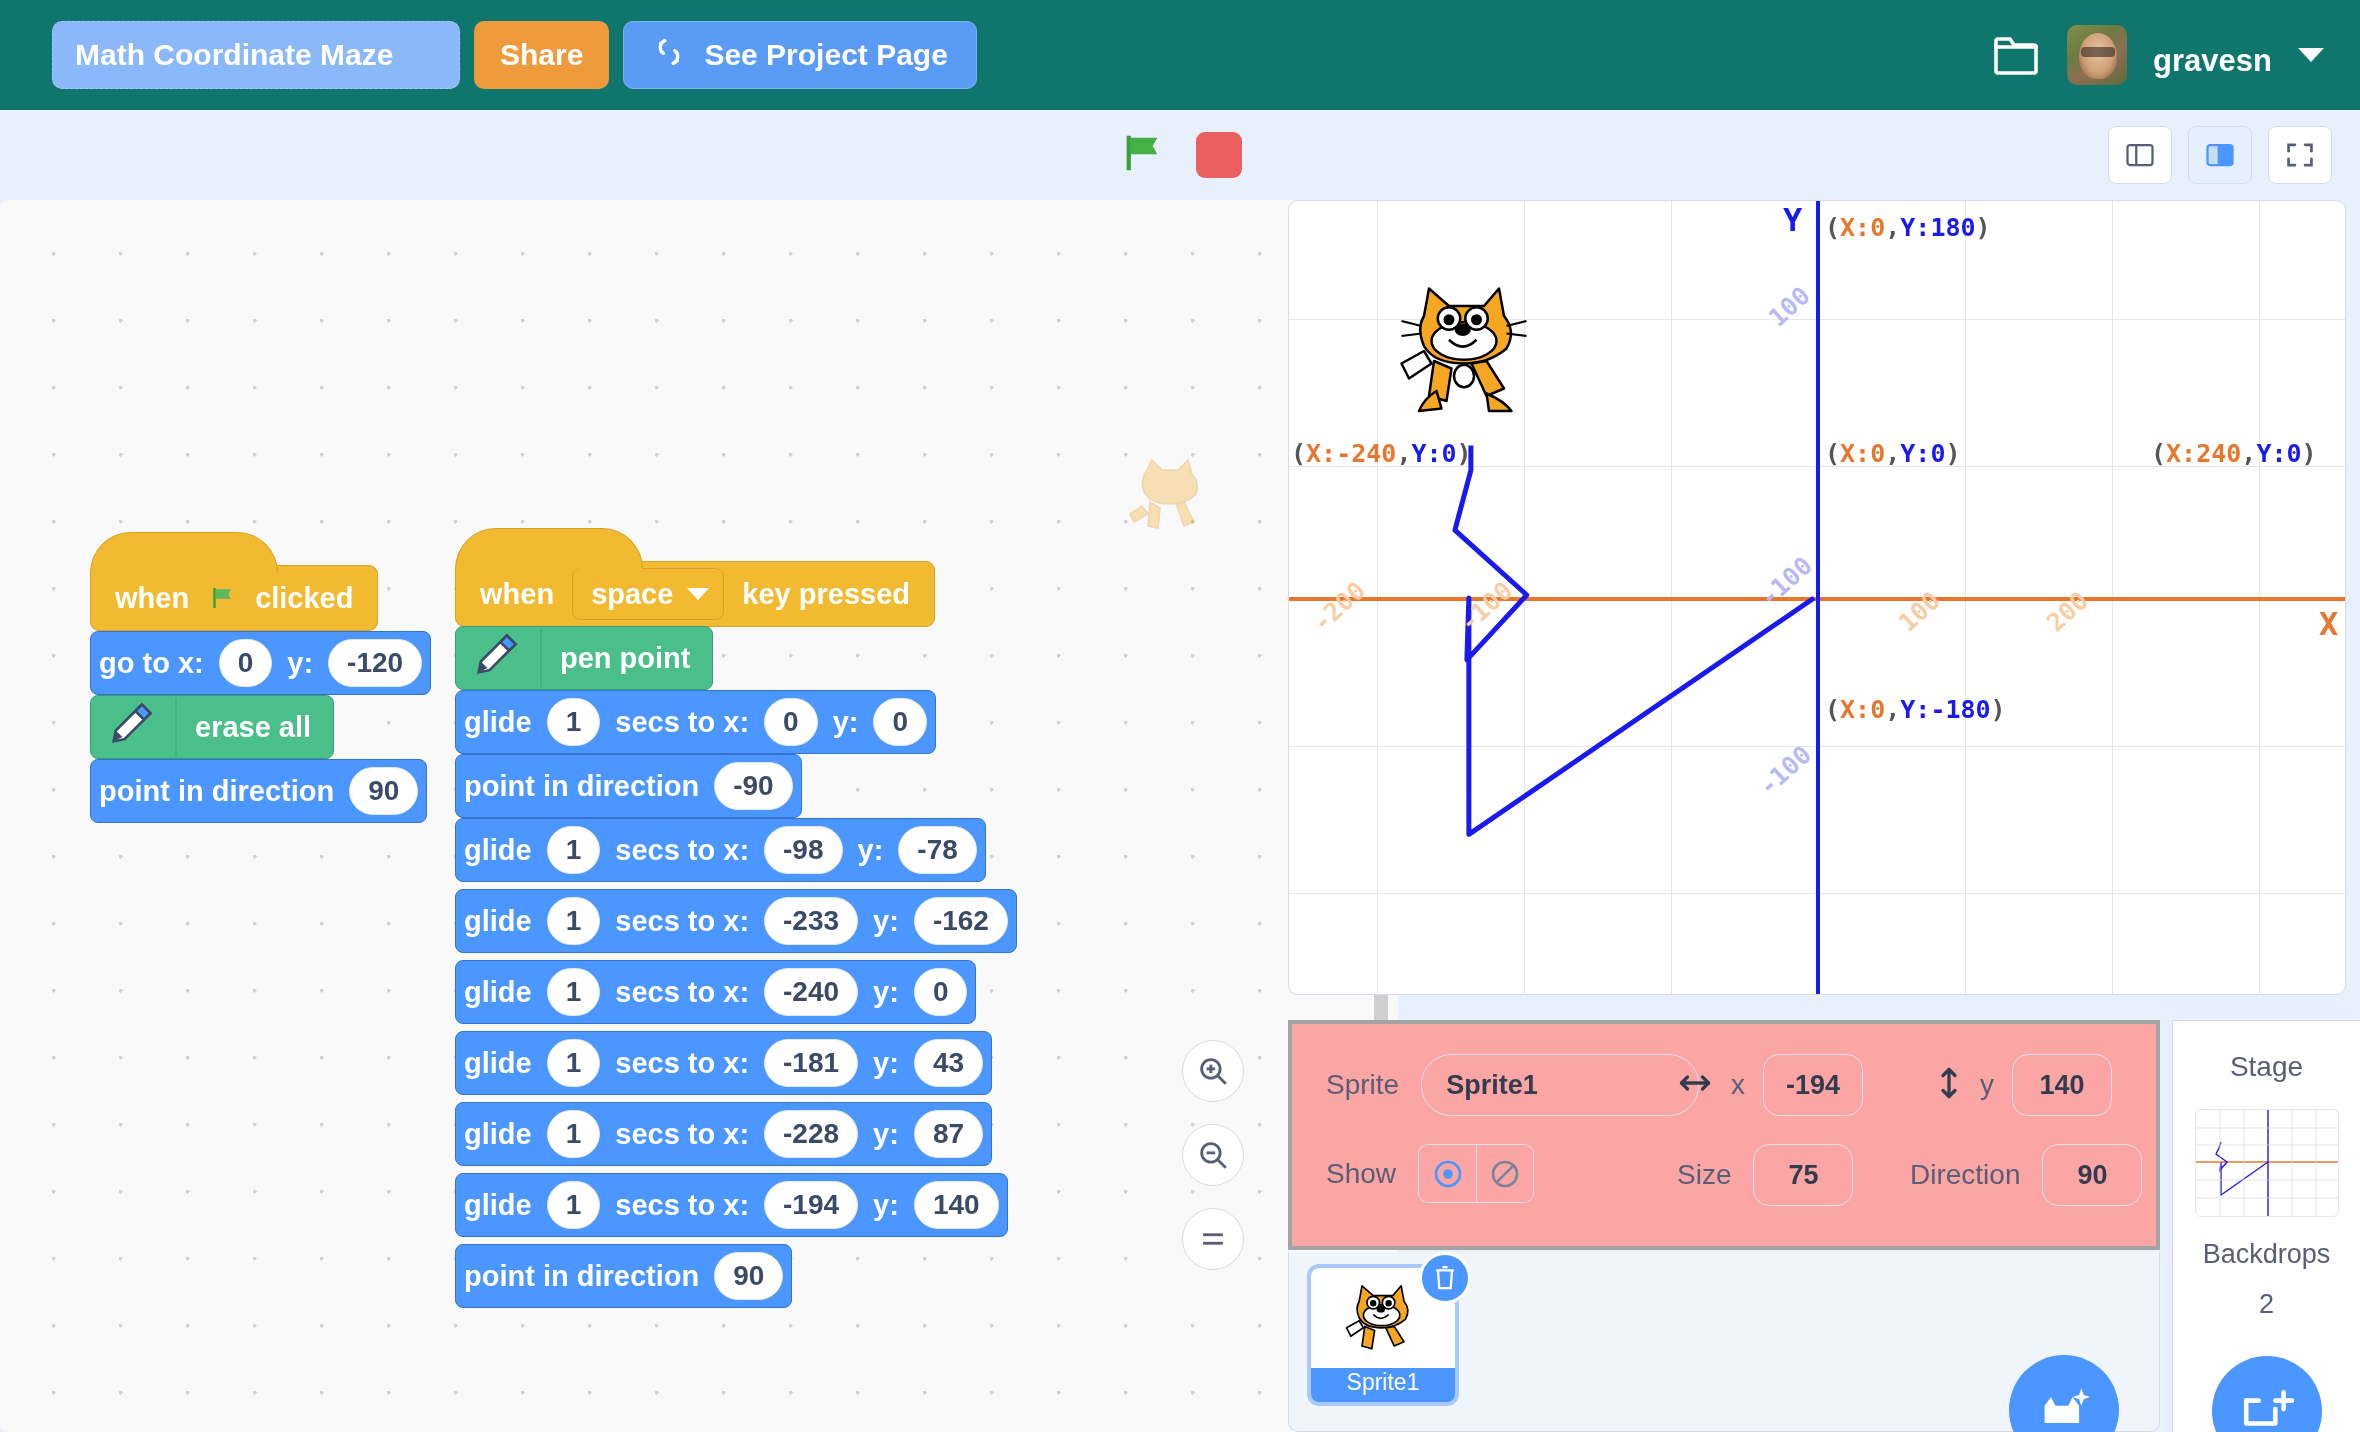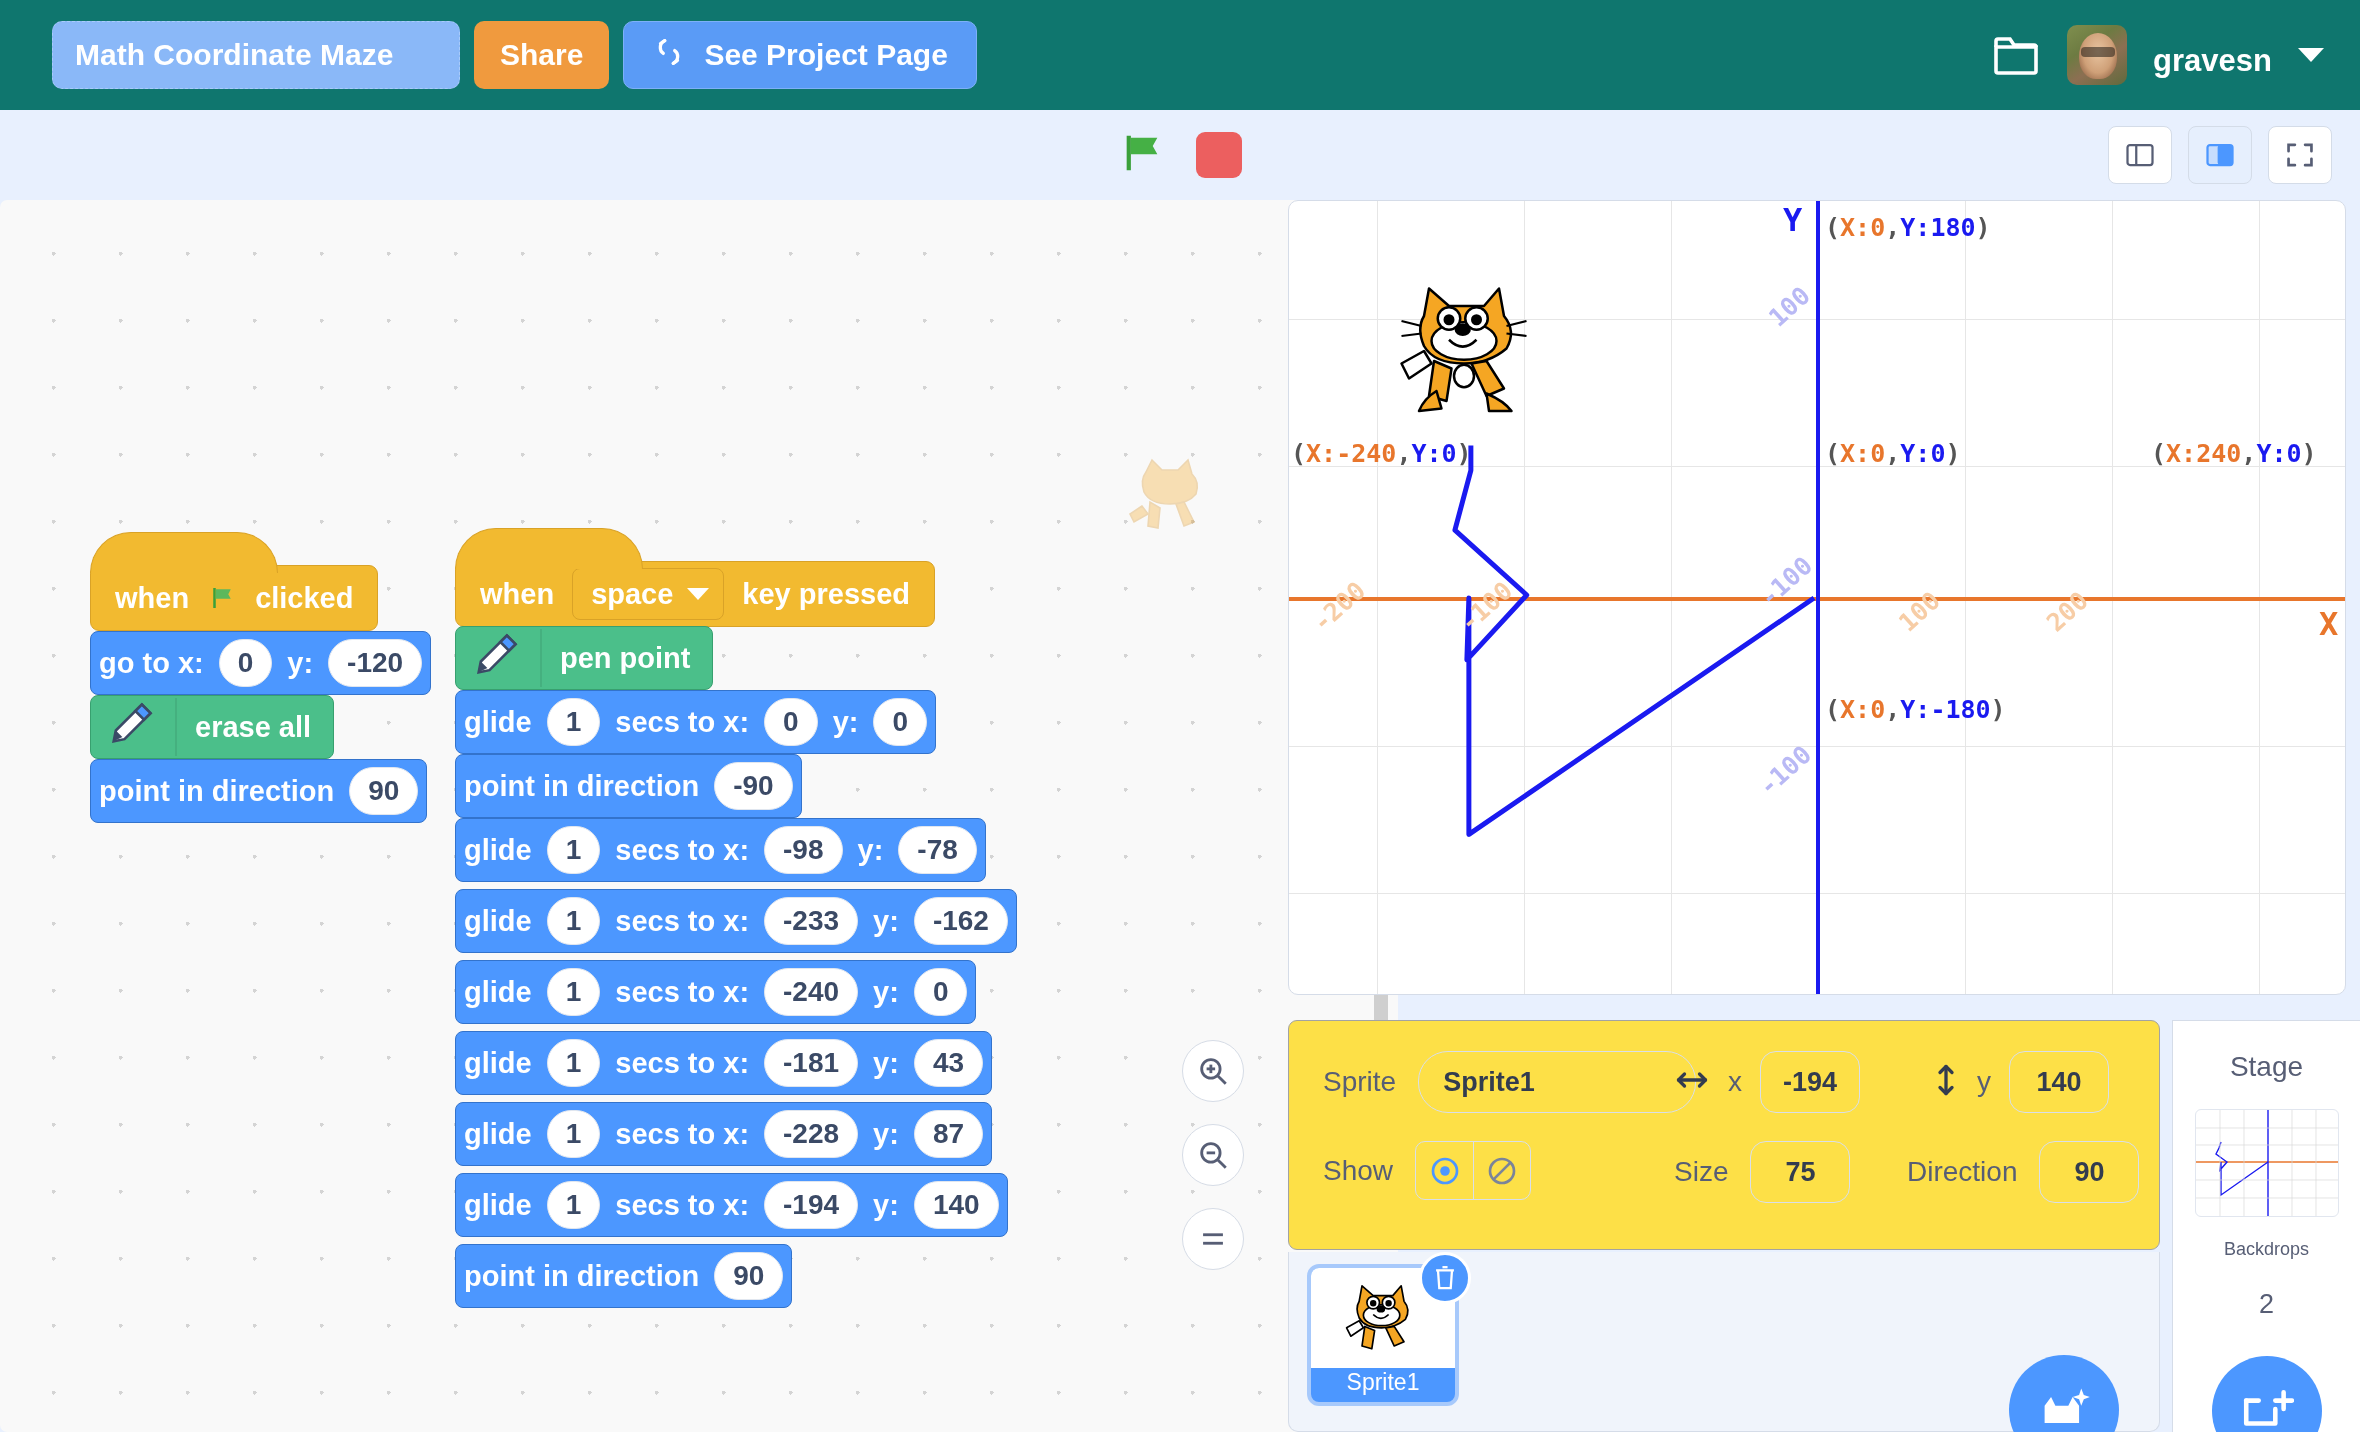--- a/index.html
+++ b/index.html
@@ -156,21 +156,21 @@
   .tick-x { color:#f7cda6; }
   .tick-y { color:#b9b9f5; }
   .axname { position:absolute; font-size:32px; font-weight:bold;
             font-family:"DejaVu Sans Mono", monospace; }
   .stage-cat { position:absolute; width:155px; height:150px; }
   .penpath { position:absolute; left:0; top:0; width:100%; height:100%; }
 
   
   .sprite-panel {
     position:absolute; left:1288px; top:1020px; width:872px; height:230px;
-    background:#fde047; border:1px solid #a3a3a3; border-radius:9px;
+    background:#fca5a5; border:4px solid #a3a3a3; border-radius:0;
   }
   .sp-row { position:absolute; display:flex; align-items:center; }
   .sp-label { color:#575e75; font-size:28px; }
   .sp-field {
     border:1px solid #d9dfe8; border-radius:30px; height:62px;
     display:flex; align-items:center; padding:0 24px;
     color:#333c4f; font-size:27px; font-weight:bold;
   }
   .sp-small { border-radius:16px; height:62px; width:100px; justify-content:center; padding:0; }
   .showtoggle { display:flex; border:1px solid #d9dfe8; border-radius:10px; overflow:hidden; }
@@ -212,21 +212,21 @@
   .stage-col {
     position:absolute; left:2172px; top:1020px; width:188px; height:412px;
     background:#fff; border-left:1px solid #d5dce8; border-top:1px solid #d5dce8;
   }
   .stage-col-title { text-align:center; color:#575e75; font-size:28px; padding-top:30px; }
   .stage-thumb {
     position:absolute; left:22px; top:88px; width:144px; height:108px;
     background:#fff; border:1px solid #e1e6ef; border-radius:6px; overflow:hidden;
   }
   .backdrops-lbl { position:absolute; top:218px; width:100%; text-align:center;
-                   color:#575e75; font-size:18px; }
+                   color:#575e75; font-size:27px; }
   .backdrops-cnt { position:absolute; top:268px; width:100%; text-align:center;
                    color:#575e75; font-size:27px; }
   .zoom-ctrls { position:absolute; left:1182px; top:1040px;
                 display:flex; flex-direction:column; gap:22px; }
   .zoom-btn {
     width:62px;height:62px;border-radius:50%;background:#fff;
     border:1px solid #d6dce6; display:flex;align-items:center;justify-content:center;
     cursor:pointer;
   }
 </style>

